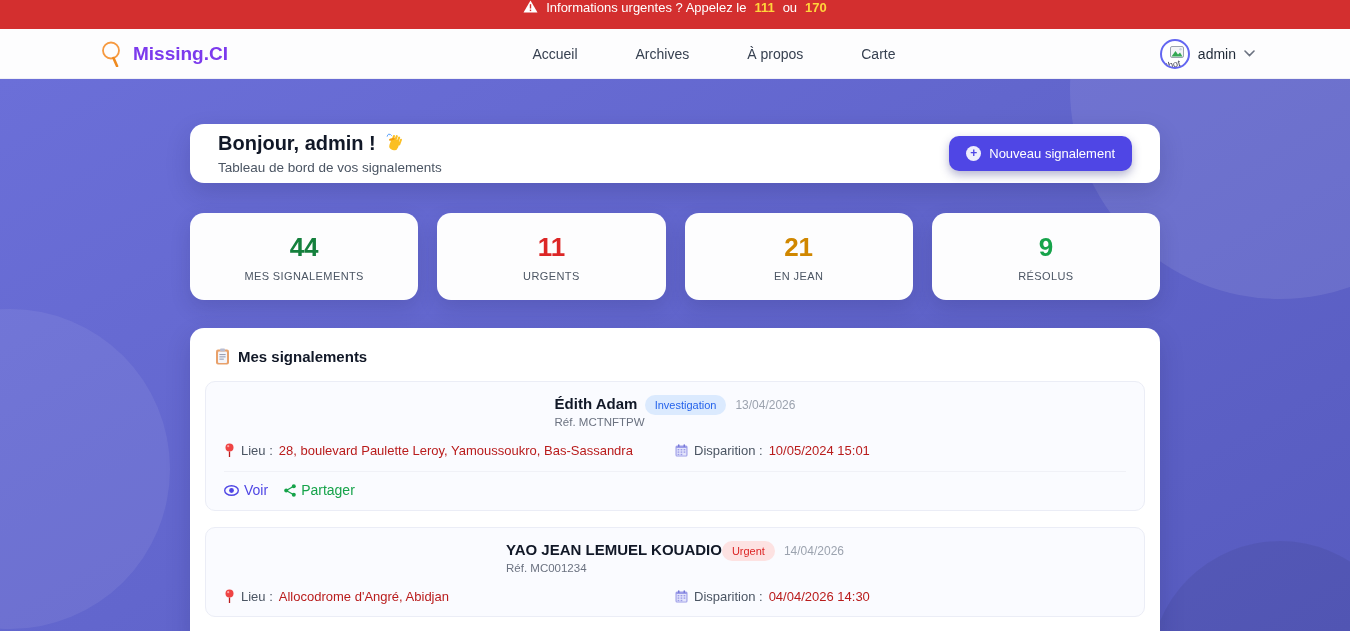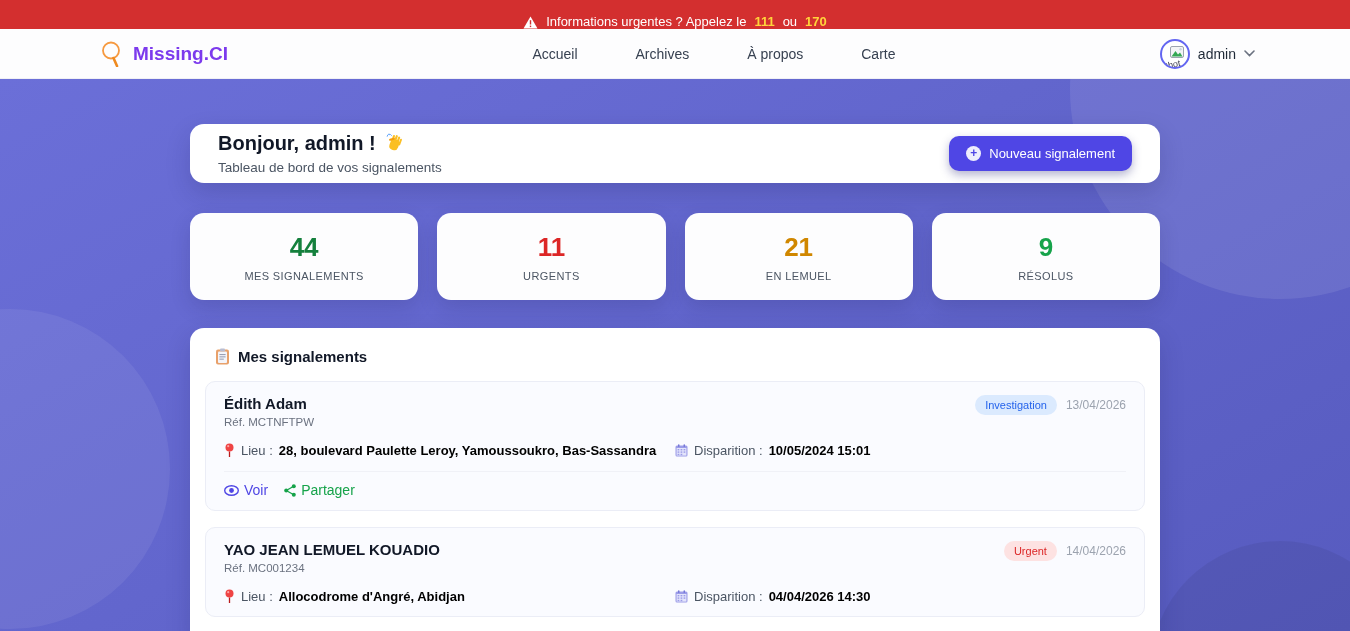--- a/index.html
+++ b/index.html
@@ -1,21 +1,21 @@
 <!DOCTYPE html>
 <html lang="fr"><head>
 <meta charset="utf-8">
 <style>
   * { margin:0; padding:0; box-sizing:border-box; }
   html,body { width:1350px; height:631px; overflow:hidden; font-family:"Liberation Sans", sans-serif; background:#fff; }
 
   
   .alert-banner {
     height:29px; background:#d32f2f; color:#fff;
-    display:flex; align-items:flex-end; justify-content:center; gap:8px;
+    display:flex; align-items:flex-start; justify-content:center; gap:8px;
     font-size:13px;
   }
   .alert-banner .num { color:#ffd43b; font-weight:bold; }
   .warn-icon { display:inline-flex; }
 
   
   .header {
     height:50px; background:#fdfdfe; border-bottom:1px solid #f0f0f5;
     display:flex; align-items:center;
   }
@@ -86,32 +86,32 @@
   .reports-panel {
     margin-top:28px; background:#fff; border-radius:14px 14px 0 0;
     box-shadow:0 10px 24px rgba(30,30,80,0.18);
     padding:20px 15px; min-height:300px;
   }
   .panel-title { display:flex; align-items:center; gap:8px; font-size:15px; font-weight:bold; color:#111827; padding-left:10px; }
   .report-card {
     margin-top:16px; background:#fafbff; border:1px solid #ebedf6; border-radius:10px;
     padding:13px 18px 12px 18px;
   }
-  .rc-top { display:flex; justify-content:space-between; align-items:flex-start; }
+  .rc-top { display:flex; justify-content:center; align-items:flex-start; }
   .rc-name { font-size:15px; font-weight:bold; color:#111827; }
   .rc-ref { font-size:11.5px; color:#6b7280; margin-top:4px; }
   .rc-meta { display:flex; align-items:center; gap:9px; }
   .badge { font-size:11px; padding:4px 10px; border-radius:999px; }
   .badge--investigation { background:#dbeafe; color:#2563eb; }
   .badge--urgent { background:#fde2e2; color:#dc2626; }
   .rc-date { font-size:12px; color:#9ca3af; }
   .rc-details { display:flex; margin-top:15px; font-size:13px; }
   .rc-detail { flex:1; display:flex; align-items:center; gap:6px; }
   .rc-detail .lbl { color:#4b5563; }
-  .rc-detail .val { color:#000000;font-weight:bold; }
+  .rc-detail .val { color:#b91c1c; }
   .rc-actions {
     margin-top:13px; padding-top:10px; border-top:1px solid #f0f1f7;
     display:flex; align-items:center; gap:16px; font-size:14px;
   }
   .action { display:flex; align-items:center; gap:5px; cursor:pointer; text-decoration:none; }
   .action--view { color:#4f46e5; }
   .action--share { color:#16a34a; }
 
   
   .ico { display:inline-flex; align-items:center; justify-content:center; }
@@ -205,21 +205,21 @@
       <div class="stat-card">
         <div class="stat-value" style="color: #15803d;">44</div>
         <div class="stat-label">MES SIGNALEMENTS</div>
       </div>
       <div class="stat-card">
         <div class="stat-value" style="color: rgb(220, 38, 38);">11</div>
         <div class="stat-label">URGENTS</div>
       </div>
       <div class="stat-card">
         <div class="stat-value" style="color: rgb(208, 135, 0);">21</div>
-        <div class="stat-label">EN LEMUEL</div>
+        <div class="stat-label">EN JEAN</div>
       </div>
       <div class="stat-card">
         <div class="stat-value" style="color: rgb(22, 163, 74);">9</div>
         <div class="stat-label">RÉSOLUS</div>
       </div>
     </div>
 
     <div class="reports-panel">
       <div class="panel-title">
         <span class="ico">

